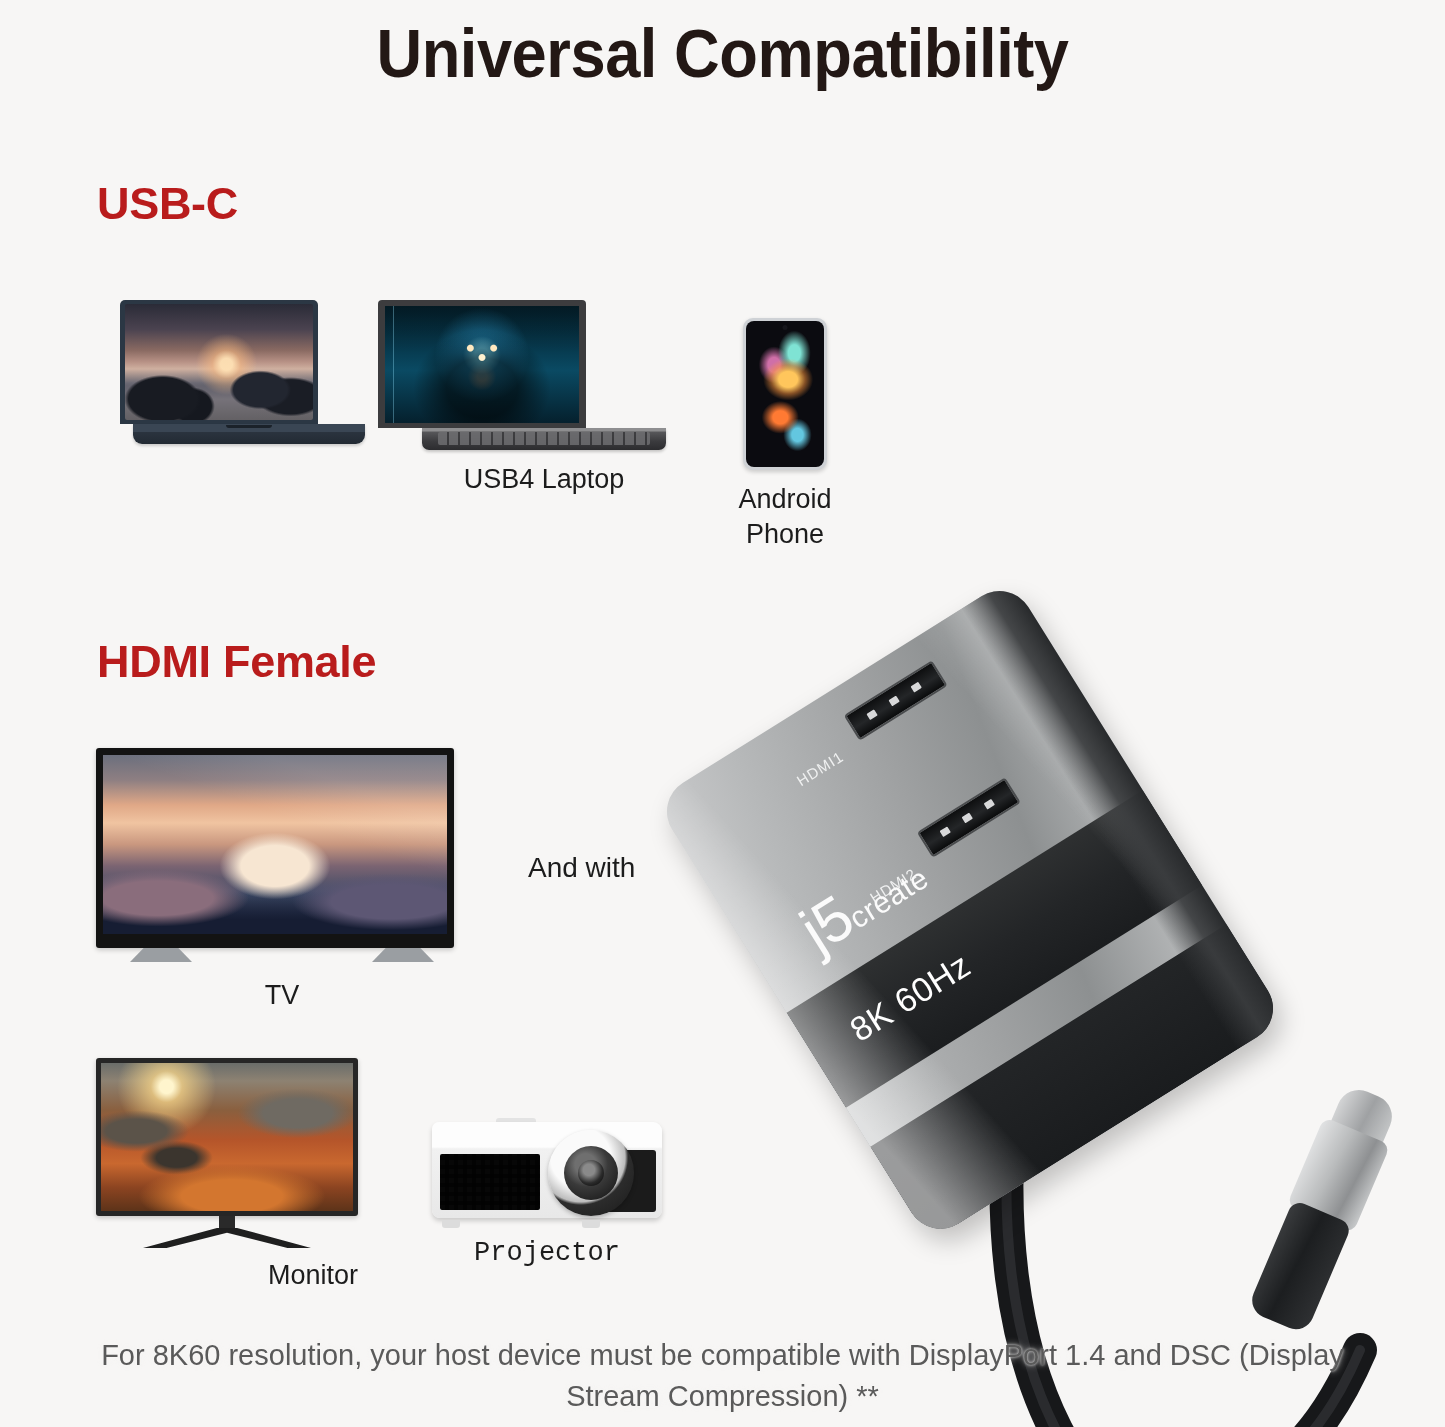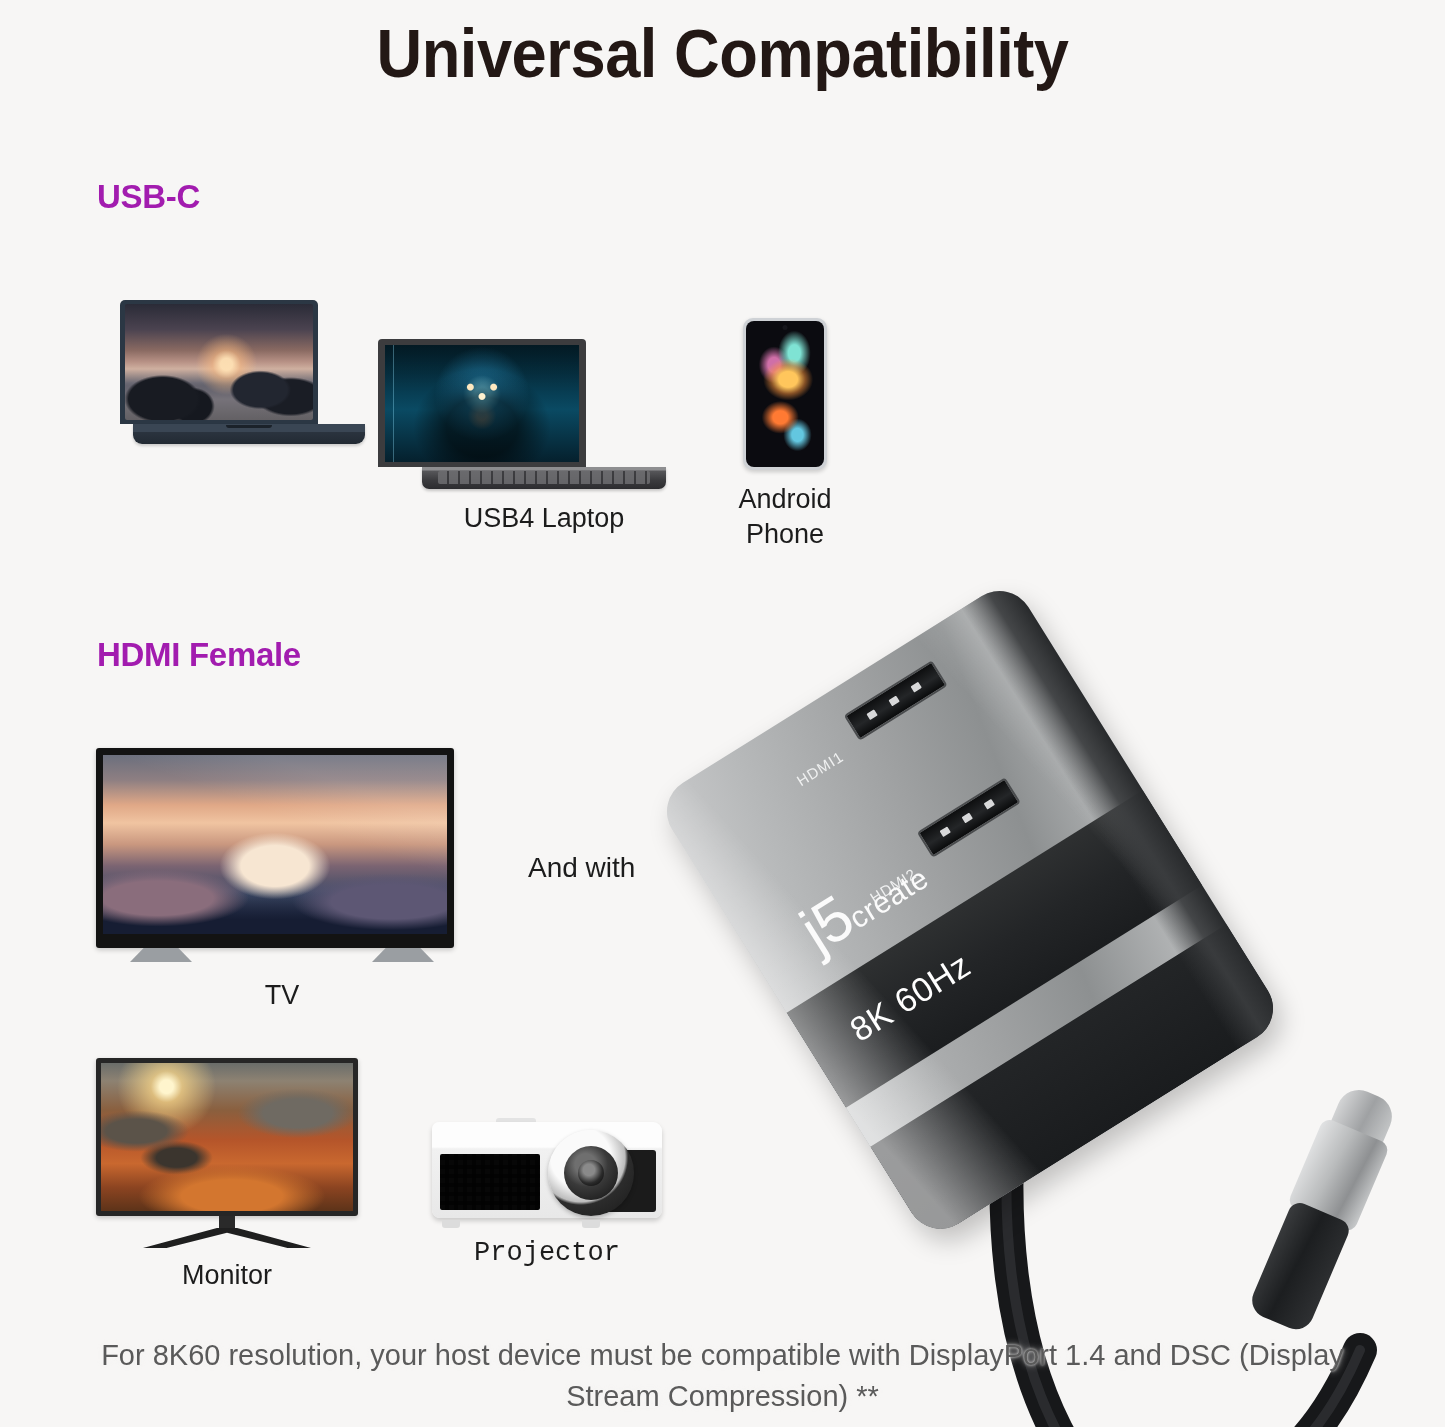--- a/index.html
+++ b/index.html
@@ -23,23 +23,23 @@
     font-size: 68px;
     font-weight: bold;
     color: #231815;
     letter-spacing: -0.5px;
     transform: scaleX(0.93);
   }
 
   
   .section-heading {
     position: absolute;
-    font-size: 33px;
+    font-size: 45px;
     font-weight: 600;
-    color: #a21caf;
+    color: #b91c1c;
     letter-spacing: -0.3px;
   }
   #sec-usbc  { top: 178px; left: 97px; }
   #sec-hdmi  { top: 636px; left: 97px; }
 
   
   .usbc-row {
     position: absolute;
     top: 300px;
     left: 120px;
@@ -476,21 +476,21 @@
 
   <div class="device-cell" style="width:258px;">
     <div class="laptop" id="tb4">
       <div class="lid">
         <div class="screen"></div>
       </div>
       <div class="base"></div>
     </div>
   </div>
 
-  <div class="device-cell" style="width:332px;margin-top:39px;">
+  <div class="device-cell" style="width:332px;">
     <div class="laptop" id="usb4">
       <div class="lid">
         <div class="screen"></div>
       </div>
       <div class="base"></div>
     </div>
     <div class="device-label">USB4 Laptop</div>
   </div>
 
 
@@ -525,21 +525,21 @@
 <div id="monitor-block">
   <div>
     <div class="mon-frame">
       <div class="mon-screen"></div>
     </div>
     <div class="mon-stand">
       <div class="neck"></div>
         <div class="foot"></div>
     </div>
   </div>
-  <div class="hdmi-label" style="width:262px;">Monitor</div>
+  <div class="hdmi-label" style="width:262px;text-align:right;">Monitor</div>
 </div>
 
 <div id="projector-block">
   <div class="proj">
     <div class="ptop"></div>
     <div class="pbody">
       <div class="pvent"></div>
       <div class="pdark"></div>
     </div>
     <div class="lens-ring"></div>

